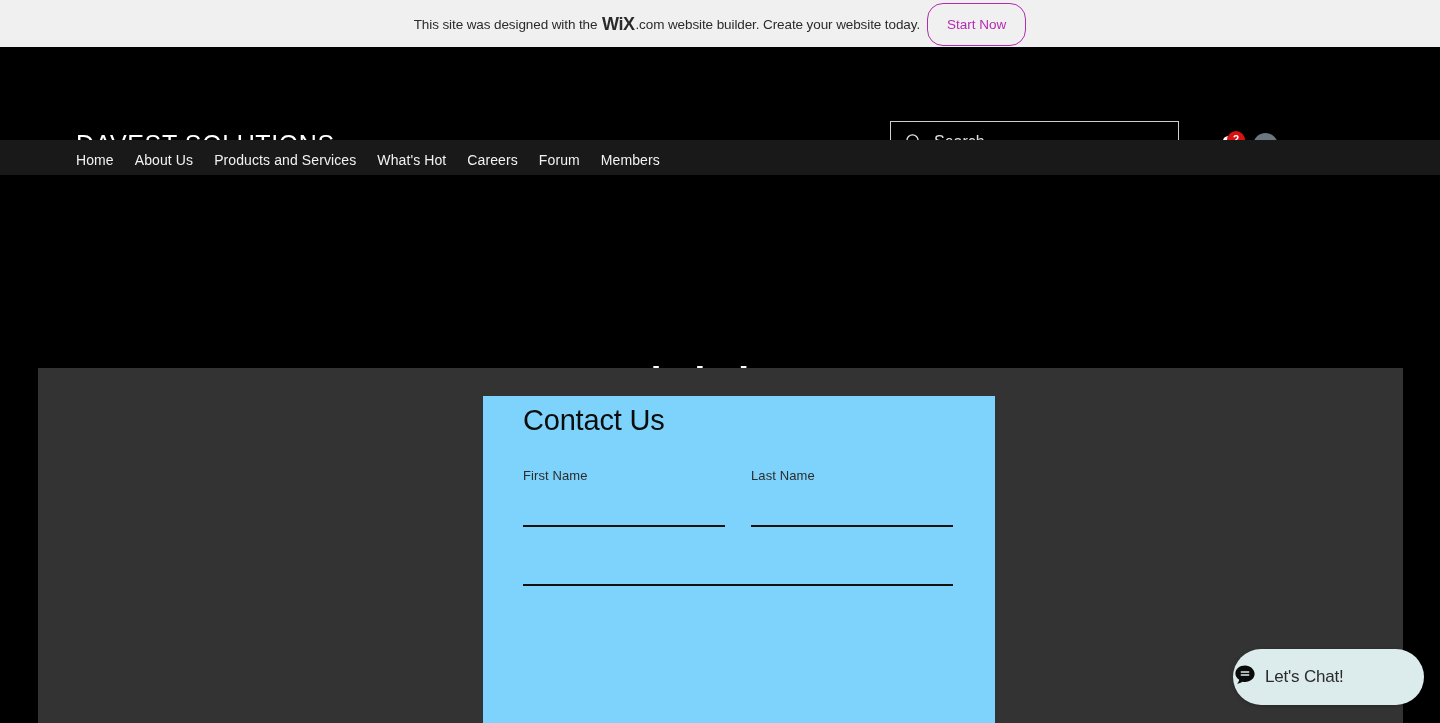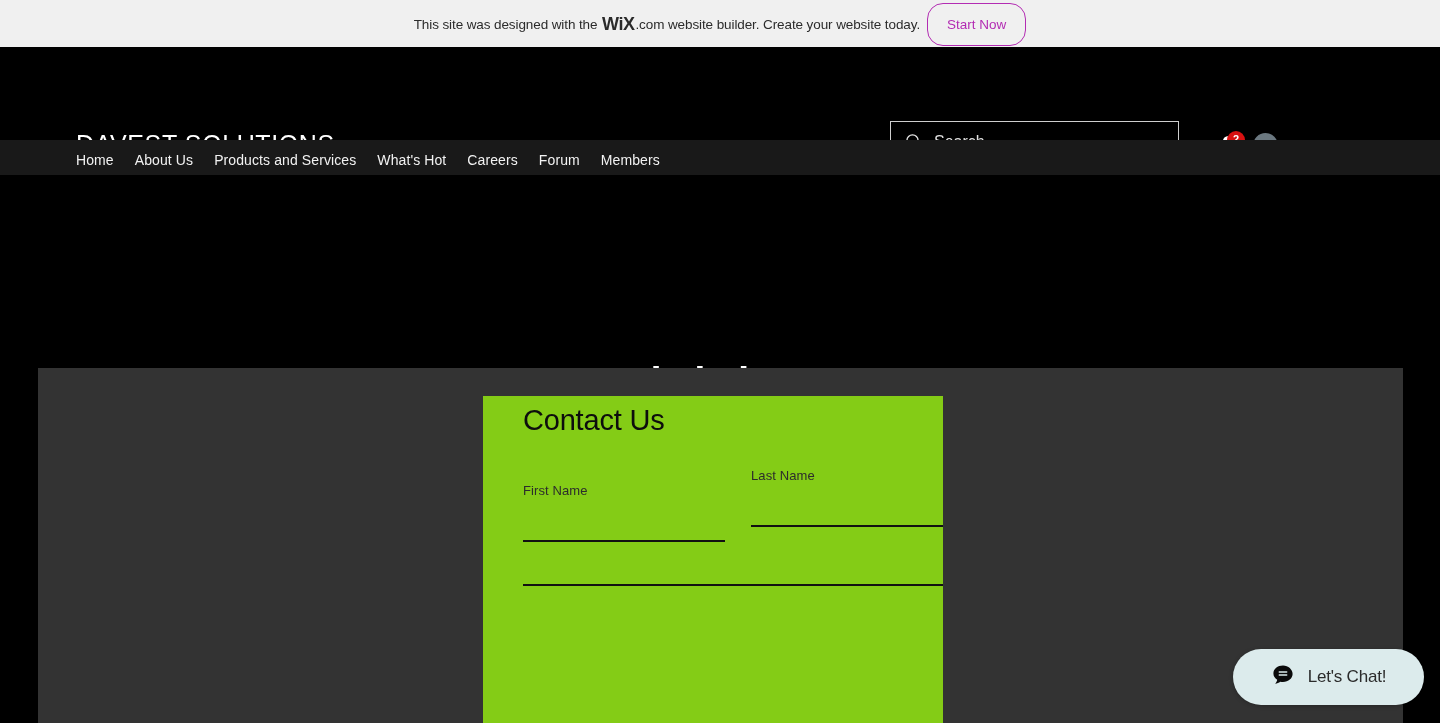--- a/index.html
+++ b/index.html
@@ -178,22 +178,22 @@
     position: absolute;
     left: 38px; top: 368px;
     width: 1365px; height: 355px;
     background: #333333;
   }
 
   
   #contact-card {
     position: absolute;
     left: 483px; top: 396px;
-    width: 460px; height: 327px;
-    background: #84cc16;
+    width: 512px; height: 327px;
+    background: #7dd3fc;
     overflow: hidden;
   }
   #contact-title {
     position: absolute;
     left: 40px; top: 4px;
     font-size: 29px;
     font-weight: 400;
     color: #0d0d0d;
     letter-spacing: -0.2px;
     line-height: 1.4;
@@ -212,21 +212,21 @@
     border: none;
     border-bottom: 2px solid #111111;
     outline: none;
     background: transparent;
     font-family: "Liberation Sans", sans-serif;
     font-size: 14px;
     color: #111111;
     height: 38px;
     padding: 0 2px;
   }
-  #field-first { left: 40px; top: 72px; width: 202px; margin-top: 15px; }
+  #field-first { left: 40px; top: 72px; width: 202px; }
   #field-last  { left: 268px; top: 72px; width: 202px; }
   #field-email { left: 40px; top: 152px; width: 430px; }
   #field-message { left: 40px; top: 233px; width: 430px; }
   #message-textarea {
     width: 100%;
     height: 62px;
     border: none;
     outline: none;
     resize: none;
     background: transparent;
@@ -238,22 +238,21 @@
 
   
   #chat-widget {
     position: absolute;
     left: 1233px; top: 649px;
     width: 191px; height: 56px;
     background: #dcebec;
     border-radius: 28px;
     display: flex;
     align-items: center;
-    justify-content: center;
-    gap: 13px;
+    gap: 8px;
     cursor: pointer;
     box-shadow: 0 1px 4px rgba(0,0,0,0.25);
   }
   #chat-label {
     font-size: 17px;
     color: #2b2b2b;
     font-weight: 400;
     letter-spacing: -0.2px;
   }
 </style>

